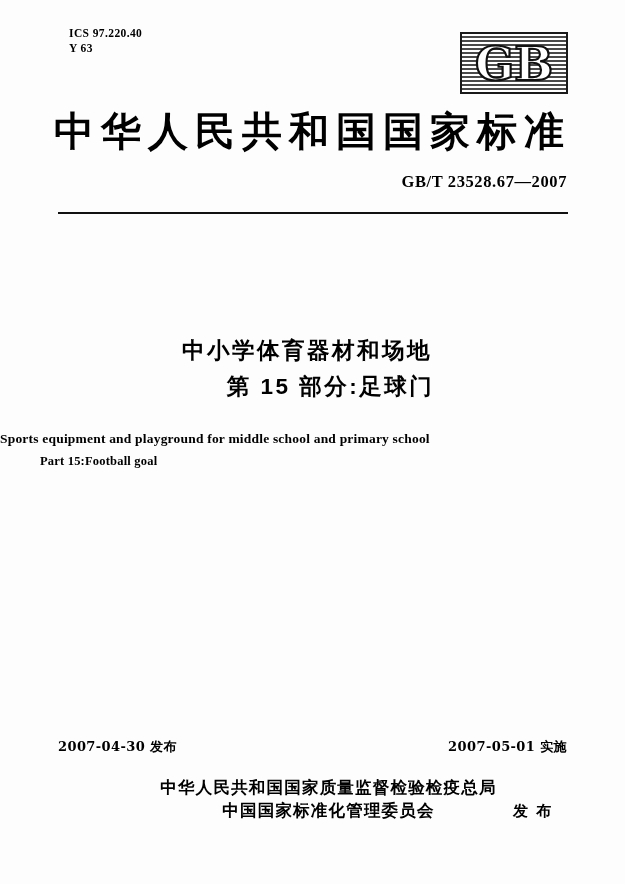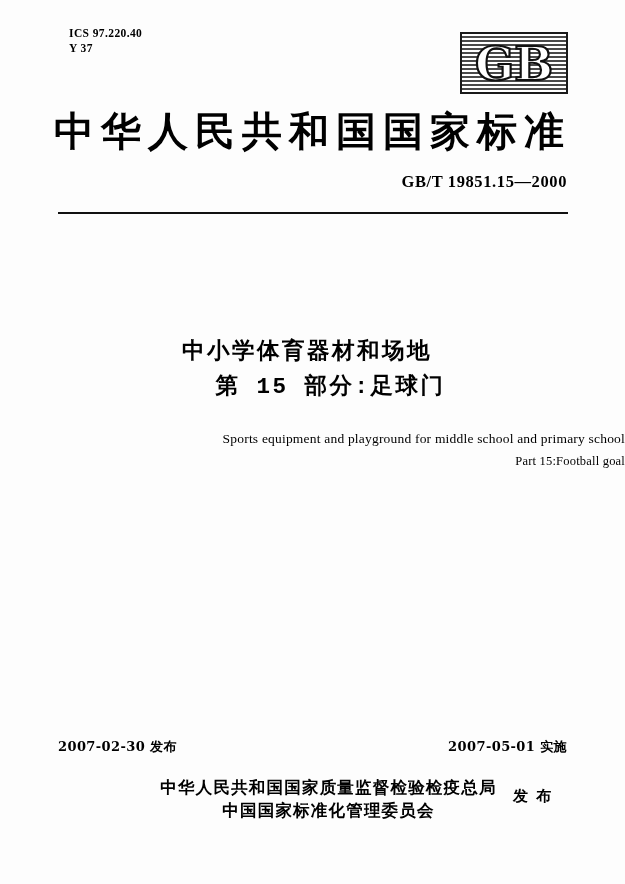--- a/index.html
+++ b/index.html
@@ -94,36 +94,35 @@
     text-align: center;
   }
   .doc-title .line1 {
     font-family: "DejaVu Serif", serif;
     font-size: 22.5px;
     font-weight: bold;
     letter-spacing: 2.5px;
     line-height: 36px;
   }
   .doc-title .line2 {
-    font-family: Liberation Mono, monospace;
+    font-family: Liberation Sans, sans-serif;
     font-size: 22.5px;
     font-weight: bold;
     letter-spacing: 2.5px;
     line-height: 38px;
     padding-left: 47px;
   }
 
   .doc-subtitle {
     position: absolute;
     left: 0; right: 0;
     top: 428px;
-    text-align: right;
-    font-family: "Liberation Serif", serif;
-    font-weight: normal;
-    margin-left: 48px;
+    text-align: left;
+    font-family: "Liberation Serif", serif;
+    font-weight: bold;
   }
   .doc-subtitle .en1 {
     font-size: 13.5px;
     letter-spacing: 0.2px;
     line-height: 22px;
   }
   .doc-subtitle .en2 {
     font-size: 12.5px;
     letter-spacing: 0.2px;
     line-height: 22px;
@@ -163,66 +162,66 @@
   .publisher .org2row {
     position: relative;
     display: inline-block;
     margin-left: 32px;
   }
   .publisher .issue {
     font-size: 15px;
     letter-spacing: 1.5px;
     position: absolute;
     right: -56px;
-    bottom: 16px;
+    bottom: 1px;
   }
 </style>
 </head>
 <body>
 
 <div class="page">
 
   <div class="top-row">
     <div class="ics-block">
       <div>ICS 97.220.40</div>
-      <div>Y 37</div>
+      <div>Y 63</div>
     </div>
 
     <div class="gb-logo">
       <svg width="108" height="62" viewBox="0 0 108 62" xmlns="http://www.w3.org/2000/svg">
         <defs>
           <pattern id="hatch" width="4" height="4" patternUnits="userSpaceOnUse" patternTransform="rotate(0)">
             <rect width="4" height="4" fill="#ffffff"></rect>
             <rect width="4" height="2" fill="#4a4a4a"></rect>
           </pattern>
         </defs>
         <rect x="1" y="1" width="106" height="60" fill="url(#hatch)" stroke="#1a1a1a" stroke-width="2"></rect>
         <text x="54" y="48" text-anchor="middle" font-family="DejaVu Serif, serif" font-size="46" font-weight="bold" fill="#ffffff" stroke="#111111" stroke-width="2.2">GB</text>
       </svg>
     </div>
   </div>
 
   <div class="cn-title">中华人民共和国国家标准</div>
 
-  <div class="std-number">GB/T 19851.15—2000</div>
+  <div class="std-number">GB/T 23528.67—2007</div>
 
   <div class="rule"></div>
 
   <div class="doc-title">
     <div class="line1">中小学体育器材和场地</div>
     <div class="line2">第 15 部分:足球门</div>
   </div>
 
   <div class="doc-subtitle">
     <div class="en1">Sports equipment and playground for middle school and primary school</div>
     <div class="en2">Part 15:Football goal</div>
   </div>
 
   <div class="dates">
-    <div class="date-cn">2007-02-30 发布</div>
+    <div class="date-cn">2007-04-30 发布</div>
     <div class="date-cn">2007-05-01 实施</div>
   </div>
 
   <div class="publisher">
     <div class="org2row">
       <div class="org">中华人民共和国国家质量监督检验检疫总局</div>
       <div class="org">中国国家标准化管理委员会</div>
       <div class="issue">发 布</div>
     </div>
   </div>

